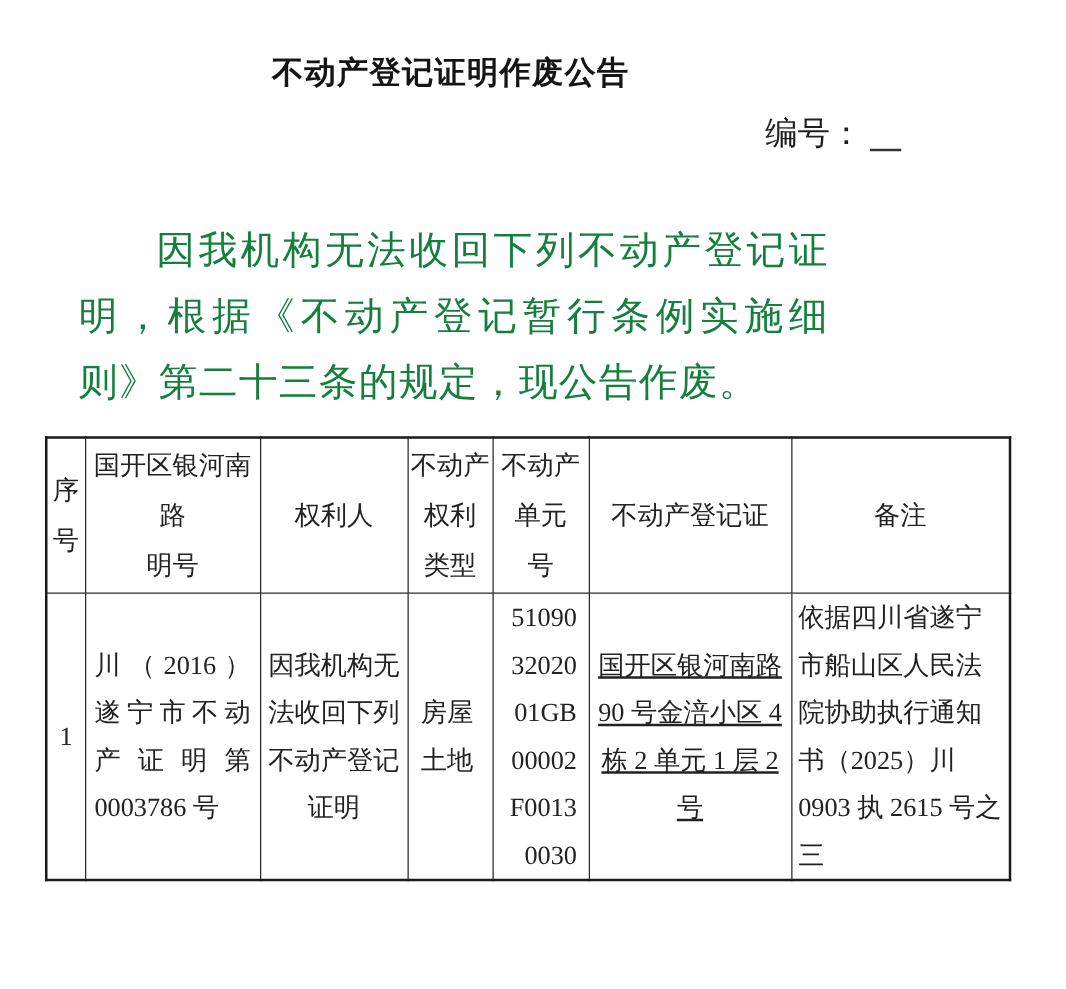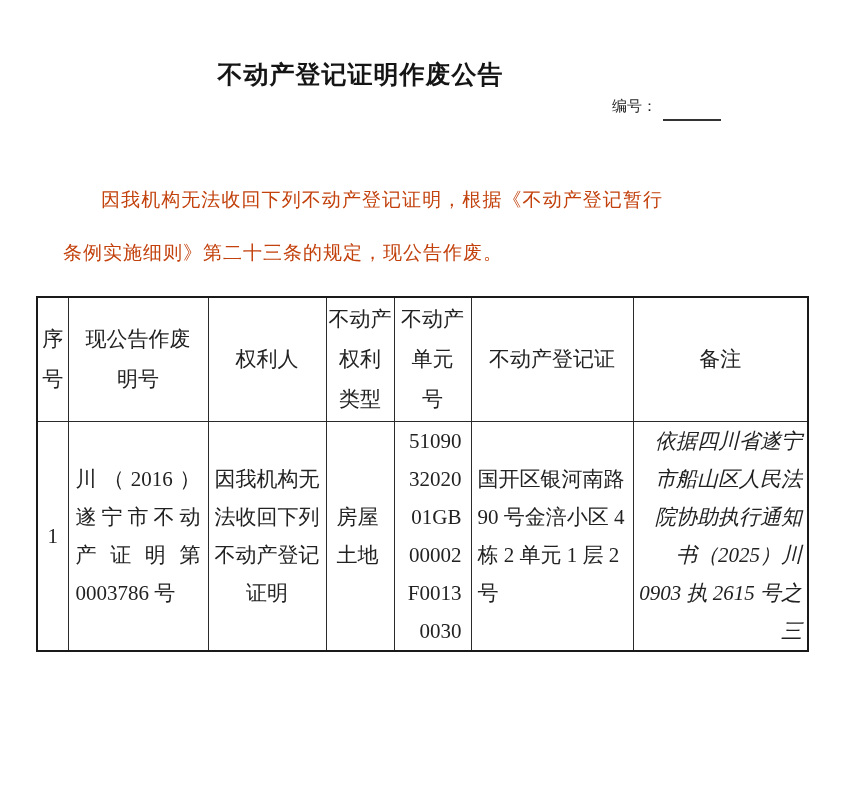--- a/index.html
+++ b/index.html
@@ -3,56 +3,57 @@
 <meta charset="utf-8">
 <style>
   * { margin: 0; padding: 0; box-sizing: border-box; }
   html, body { background: #ffffff; }
   body {
     width: 853px; height: 791px;
     overflow: hidden;
     font-family: "Liberation Serif", "DejaVu Serif", serif;
     color: #1f1f1f;
   }
-  .page { width: 721px; height: 791px; padding-top: 56px; background: #fff; }
+  .page { width: 721px; height: 791px; padding-top: 40px; background: #fff; }
 
   .doc-title {
     text-align: center;
     font-family: "Liberation Sans", "DejaVu Sans", sans-serif;
     font-weight: bold;
     font-size: 25px;
     letter-spacing: 1px;
     line-height: 36px;
     color: #151515;
   }
 
   .number-row {
+    margin-top: 16px;
     margin-left: 612px;
-    font-size: 15px;
+    font-size: 26px;
     line-height: 29px;
     display: flex;
     align-items: flex-end;
     white-space: nowrap;
   }
   .number-blank {
     display: inline-block;
     width: 86px;
     height: 22px;
     border-bottom: 2px solid #333;
     margin-left: 6px;
   }
 
   .notice-body {
     margin: 52px 58px 0 63px;
-    font-size: 19px;
+    font-size: 31px;
     letter-spacing: 1px;
     line-height: 53px;
     text-indent: 2em;
     text-align: justify;
-    color: #c2410c;
+    color: #15803d;
   }
 
   table.cert-table {
     margin: 17px 0 0 36px;
     border-collapse: collapse;
     table-layout: fixed;
     width: 771px;
     border: 2px solid #1a1a1a;
   }
   .cert-table th, .cert-table td {
@@ -71,22 +72,22 @@
     white-space: pre-line;
     padding: 0 2px;
   }
   .cert-table td { line-height: 38px; }
 
   .c-seq    { text-align: center; }
   .c-cert   { text-align: justify; text-align-last: left; padding: 0 7px; }
   .c-holder { text-align: justify; text-align-last: center; padding: 0 6px; }
   .c-type   { padding: 0 10px; }
   .c-unit   { text-align: right; word-break: break-all; padding: 0 9px; }
-  .c-loc    { text-align: left; padding: 0 6px; }
-  .c-remark { text-align: right; padding: 0 5px; font-style: italic; }
+  .c-loc    { text-align: center; padding: 0 6px; text-decoration: underline; }
+  .c-remark { text-align: left; padding: 0 5px; }
 
   .footer { margin-top: 54px; font-size: 22px; color: #222; }
   .issuer-line { padding-left: 430px; line-height: 26px; white-space: nowrap; }
   .date-line   { padding-left: 531px; margin-top: 15px; line-height: 26px; white-space: nowrap; }
 </style>
 </head>
 <body>
 
 <div class="page">
 
@@ -106,21 +107,21 @@
         <col style="width:118px">
       <col style="width:68px">
         <col style="width:77px">
         <col style="width:162px">
       <col style="width:175px">
     </colgroup>
     <thead>
       <tr>
         <th>序
 号</th>
-        <th>现公告作废
+        <th>国开区银河南路
 明号</th>
         <th>权利人</th>
         <th>不动产
 权利
 类型</th>
         <th>不动产
 单元
 号</th>
         <th>不动产登记证</th>
         <th>备注</th>

